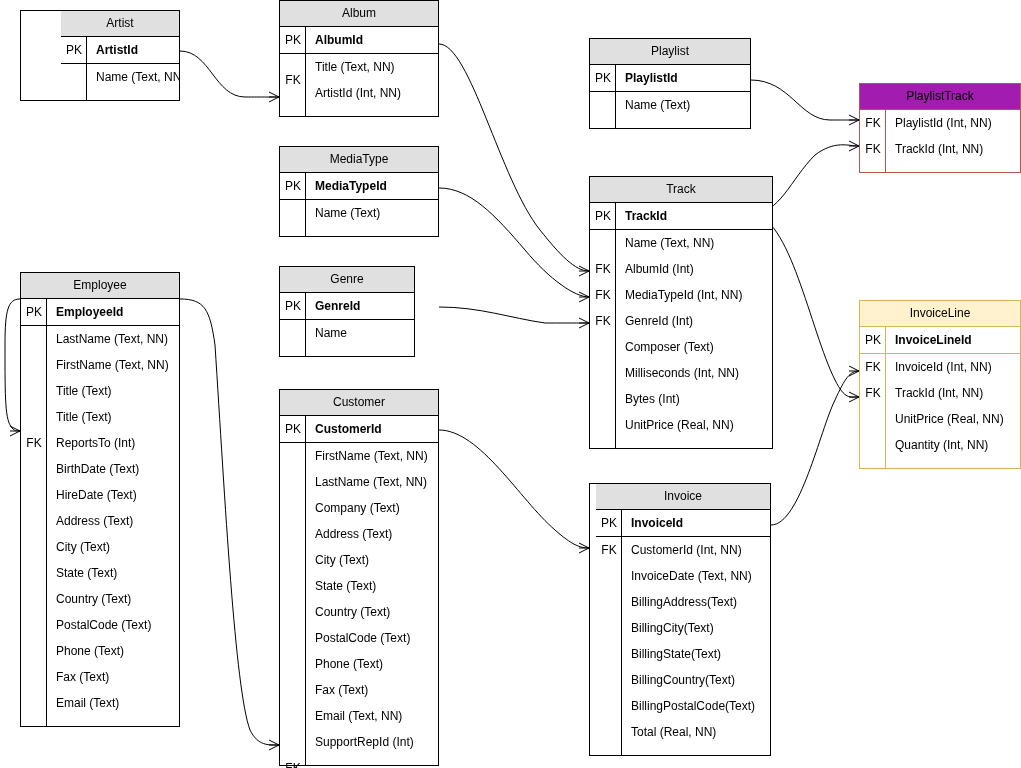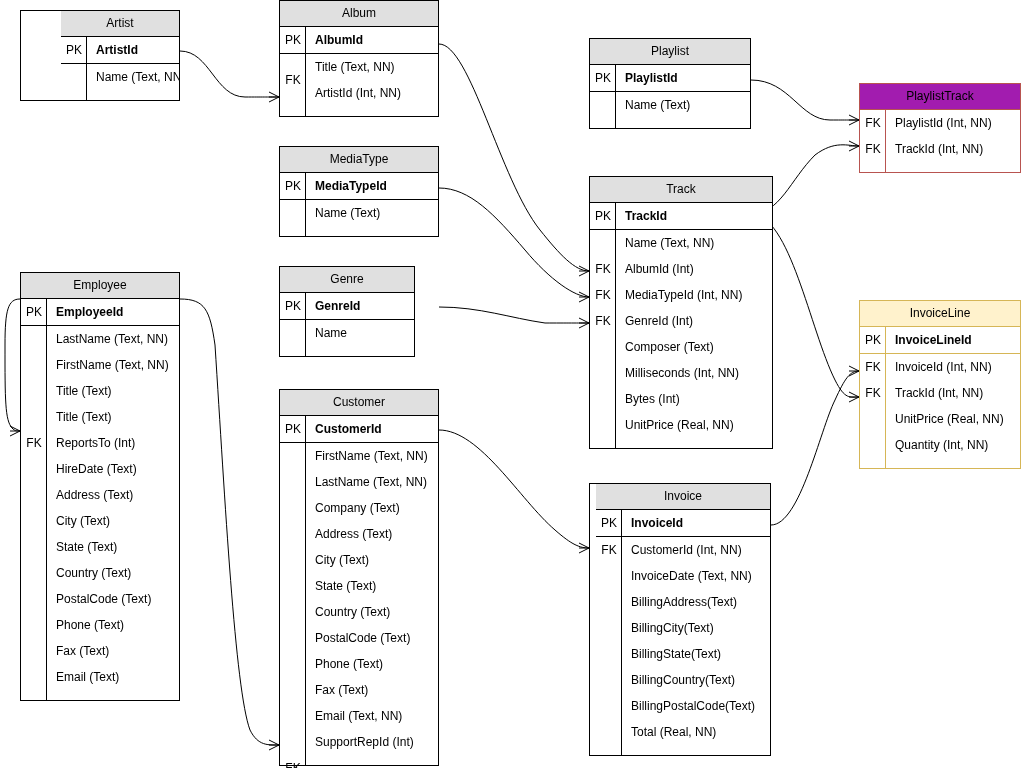--- a/index.html
+++ b/index.html
@@ -266,20 +266,21 @@
         <div class="keylabel" style="top: 0px;">PK</div>
       </div>
       <div class="section">
         <div class="keycol"></div>
         <div class="rows">
           <div class="row">LastName (Text, NN)</div>
           <div class="row">FirstName (Text, NN)</div>
           <div class="row">Title (Text)</div>
           <div class="row">Title (Text)</div>
           <div class="row">ReportsTo (Int)</div>
+          <div class="row">BirthDate (Text)</div>
           <div class="row">HireDate (Text)</div>
           <div class="row">Address (Text)</div>
           <div class="row">City (Text)</div>
           <div class="row">State (Text)</div>
           <div class="row">Country (Text)</div>
           <div class="row">PostalCode (Text)</div>
           <div class="row">Phone (Text)</div>
           <div class="row">Fax (Text)</div>
           <div class="row">Email (Text)</div>
           <div class="pad-bottom"></div>

